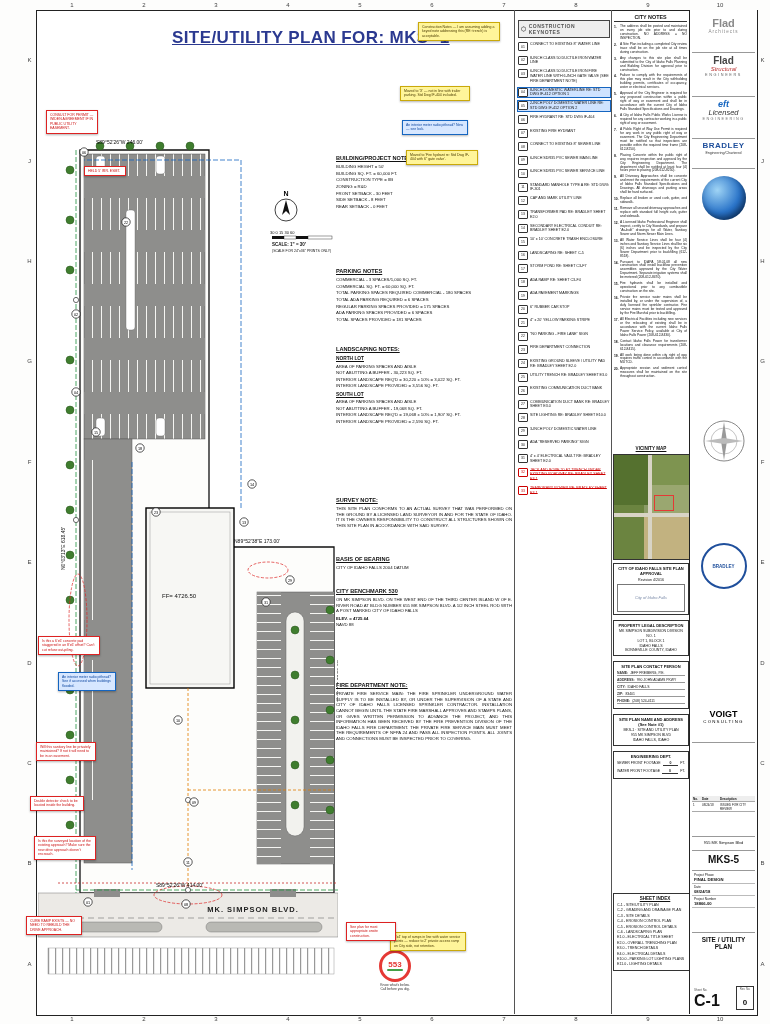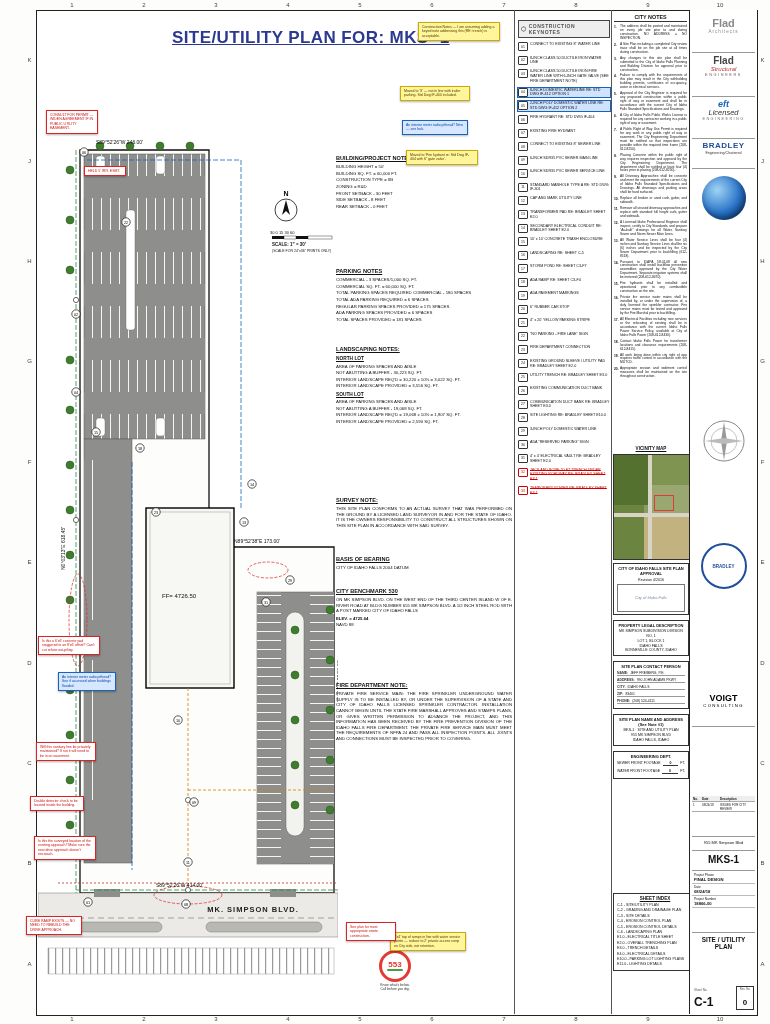--- a/index.html
+++ b/index.html
@@ -93,21 +93,21 @@
   .iss-no{width:7px;flex:none}.iss-date{width:16px;flex:none}.iss-desc{flex:1}
   .iss-head{font-weight:bold;background:#eee}
   .tb-addr{font-size:4px;padding:2px 0}
   .tb-proj{font-size:10px;font-weight:bold;padding:2px 0}
   .tb-row{font-size:3.2px;text-align:left;border-bottom:0.5px solid #bbb;padding:1px 2px}
   .tb-row b{display:block;font-size:4.2px}
   .tb-stitle{font-size:6.4px;font-weight:bold;line-height:1.15;padding:3px 0}
   .tb-bottom{position:absolute;left:2px;right:2px;bottom:4px;display:flex;align-items:flex-end}
   .tb-shl{flex:1;text-align:left;padding-left:2px}
   .tb-shl small{display:block;font-size:3px;color:#555}
-  .tb-shl b{font-size:12px}
+  .tb-shl b{font-size:16px}
   .tb-rev{width:16px;border:0.8px solid #333;text-align:center;margin-right:1px}
   .tb-rev small{display:block;font-size:2.8px;color:#555}
   .tb-rev b{font-size:8px}
   
   .sticky{position:absolute;padding:2px 3px;font-size:3.5px;line-height:1.25;z-index:6;
     box-shadow:0 1px 2px rgba(0,0,0,.3)}
   .sticky.y{background:#fff59a;border:0.6px solid #caa90a;color:#4a3b00}
   .sticky.r{background:#fff;border:1px solid #d22;color:#c11}
   .sticky.b{background:#d7e7ff;border:1px solid #1565c0;color:#0d47a1}
   
@@ -806,21 +806,21 @@
         <polygon points="4,23 23,20 42,23 23,26" fill="#bbb"></polygon>
       </svg>
     </div>
 
     <div class="sb-box" style="top:530px;height:54px;border-bottom:none">
       <div class="seal">
         <span>BRADLEY</span>
       </div>
     </div>
 
-    <div class="sb-box" style="top:684px;height:32px">
+    <div class="sb-box" style="top:700px;height:32px">
       <div class="voigt-v">VOIGT</div>
       <div class="voigt-s">CONSULTING</div>
     </div>
 
     <div class="sb-box" style="top:786px;height:40px">
       <div class="iss-row iss-head">
         <span class="iss-no">No.</span>
         <span class="iss-date">Date</span>
         <span class="iss-desc">Description</span>
       </div>
@@ -830,21 +830,21 @@
           <span class="iss-date">08/24/18</span>
           <span class="iss-desc">ISSUED FOR CITY REVIEW</span>
         </div>
         </div>
     </div>
 
     <div class="sb-box" style="top:828px;height:12px">
       <div class="tb-addr">955 MK Simpson Blvd</div>
     </div>
     <div class="sb-box" style="top:842px;height:18px">
-      <div class="tb-proj">MKS-1</div>
+      <div class="tb-proj">MKS-5</div>
     </div>
 
     <div class="sb-box" style="top:862px;height:54px;border-bottom:none">
       <div>
           <div class="tb-row">
           <span>Project Phase</span><b>FINAL DESIGN</b>
         </div>
           <div class="tb-row">
           <span>Date</span><b>08/24/18</b>
         </div>

